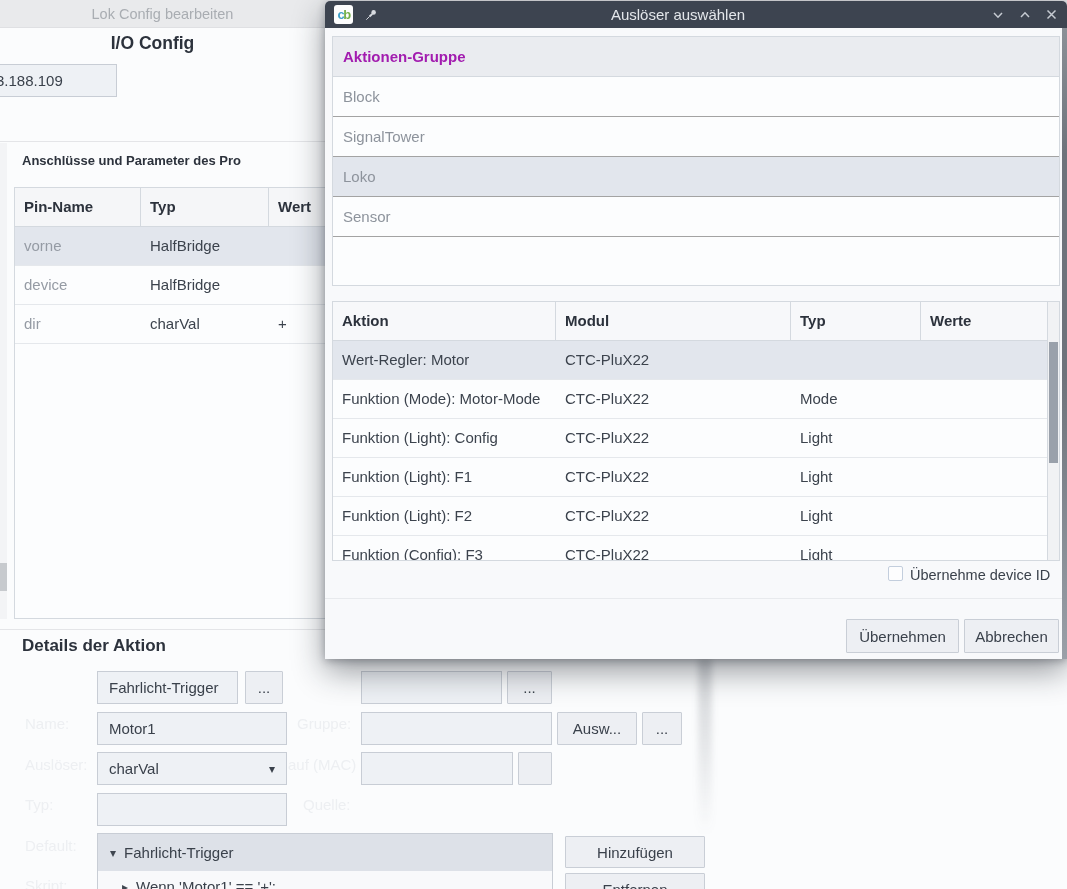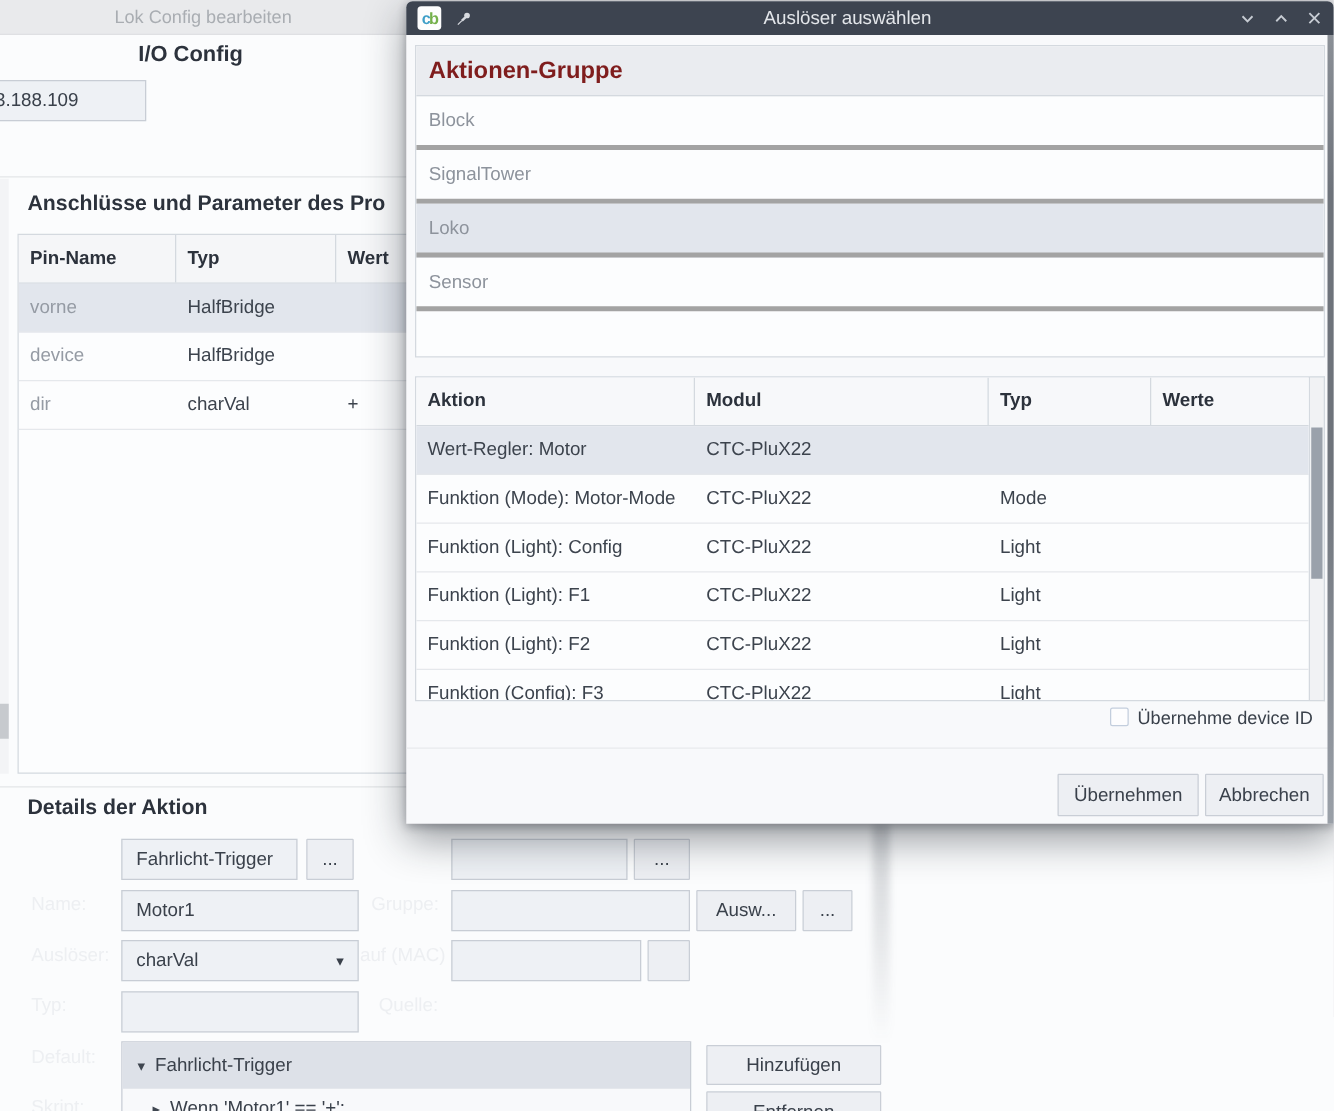--- a/index.html
+++ b/index.html
@@ -10,21 +10,21 @@
     -webkit-font-smoothing:antialiased;
   }
   .abs{position:absolute;box-sizing:border-box;}
 
   
   .bg-window{left:0;top:0;width:1067px;height:889px;background:#fbfcfd;}
   .bg-titlebar{left:0;top:0;width:1067px;height:28px;background:#e9eaec;border-bottom:1px solid #dfe0e3;}
   .bg-title{left:0;top:0;width:325px;height:16px;line-height:28px;text-align:center;
     color:#a9adb2;font-size:14.5px;}
   .io-heading{left:0;top:33px;width:305px;text-align:center;font-size:17.5px;font-weight:bold;color:#2c323c;}
-  .section-heading{font-size:17px;font-weight:bold;color:#2c323c;white-space:nowrap;}
+  .section-heading{font-size:13px;font-weight:bold;color:#2c323c;white-space:nowrap;}
   .hr{height:1px;background:#e4e5e8;}
   .lscroll{left:0;top:143px;width:7px;height:476px;background:#f3f4f6;}
   .lscroll-thumb{left:0;top:563px;width:7px;height:28px;background:#c7cace;}
 
   .panel{background:#fcfdfe;border:1px solid #d4d9df;}
   .thead{display:flex;font-weight:bold;font-size:15px;color:#2c323c;background:#f5f6f8;border-bottom:1px solid #d4d9df;}
   .thead > div{line-height:38px;padding-left:9px;border-right:1px solid #d4d9df;box-sizing:border-box;}
   .thead > div:last-child{border-right:none;}
   .trow{display:flex;font-size:15px;border-bottom:1px solid #e5e8ec;background:transparent;}
   .trow > div{line-height:38px;padding-left:9px;box-sizing:border-box;overflow:hidden;white-space:nowrap;}
@@ -59,23 +59,23 @@
     display:flex;align-items:center;padding:0 9px;}
   .logo{width:19px;height:19px;background:#fdfdfd;border-radius:3px;display:flex;align-items:center;
     justify-content:center;font-size:13px;font-weight:bold;letter-spacing:-1.5px;}
   .logo .lc{color:#3f9fc8;}
   .logo .lb{color:#74b04a;}
   .pin{margin-left:12px;display:flex;}
   .dlg-title{flex:1;text-align:center;color:#e3e6ea;font-size:15px;}
   .winbtn{display:flex;align-items:center;margin-left:13px;}
 
   .grp-header{height:39px;line-height:39px;background:#eaecf0;border-bottom:1px solid #d4d9df;
-    font-weight:bold;font-size:19px;color:#7f1d1d;padding-left:10px;}
+    font-weight:bold;font-size:15px;color:#a21caf;padding-left:10px;}
   .grp-item{height:39px;line-height:39px;font-size:15px;color:#8d939c;padding-left:10px;
-    border-bottom:4px solid #a3a3a3;}
+    border-bottom:1px solid #a3a3a3;}
   .grp-item.sel{background:#e2e6ed;}
 
   .dscroll{background:#f1f2f4;border:1px solid #d4d9df;border-left:none;}
   .dscroll-thumb{position:absolute;left:1px;top:40px;width:9px;height:121px;background:#9aa1ab;}
 
   .checkbox{width:15px;height:15px;background:#fdfdfe;border:1.5px solid #c3cedd;border-radius:2px;}
   .cb-label{font-size:14.5px;color:#3a414b;line-height:16px;}
 
   .redge{left:737px;top:27px;width:5px;height:631px;
     background:linear-gradient(180deg,#8b9097 0%,#6e737b 20%,#6e737b 55%,#9aa0a8 100%);}

